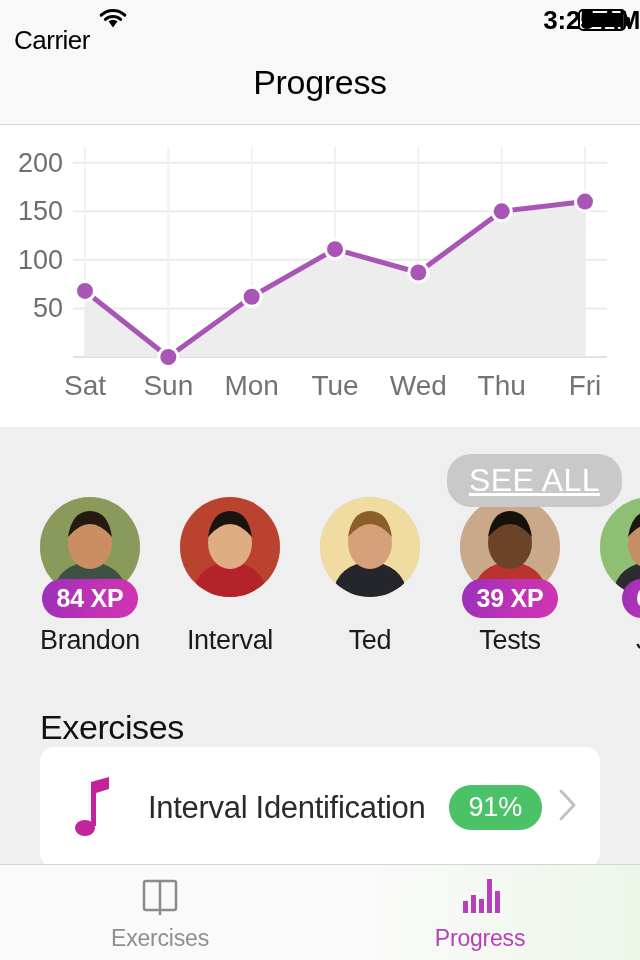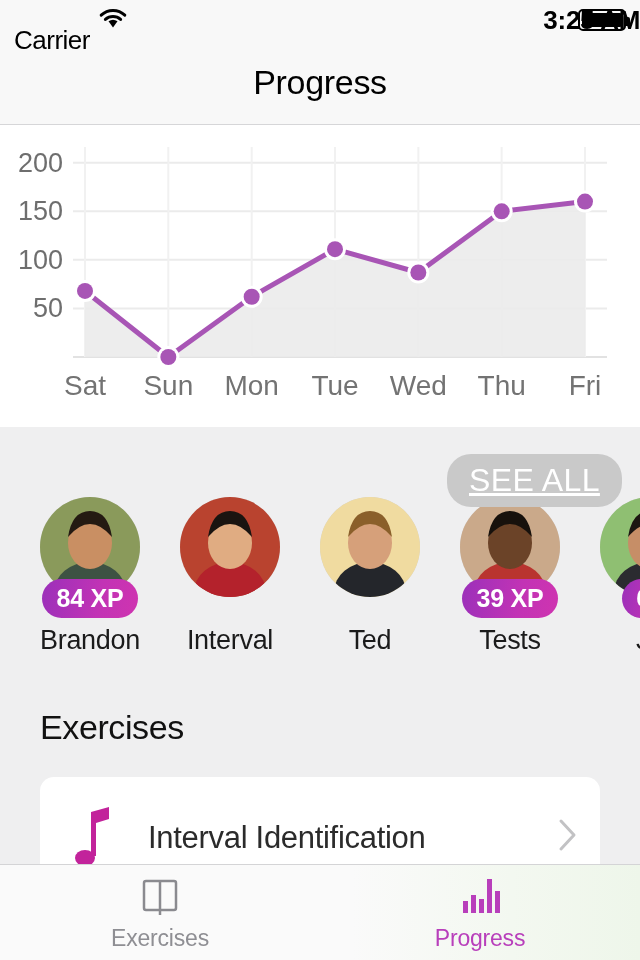--- a/index.html
+++ b/index.html
@@ -77,21 +77,21 @@
   }
   .friend-name{
     margin-top:28px; font-size:27px; color:#1b1b1b;
     white-space:nowrap; letter-spacing:-0.3px;
   }
 
   
   .exercises-section{ background:#efeff0; padding:0 40px; }
   .ex-heading{ font-size:34px; color:#111; letter-spacing:-0.4px; padding-top:18px; }
   .ex-card{
-    margin-top:30px; background:#fff; border-radius:14px;
+    background:#fff; border-radius:14px;
     height:120px; display:flex; align-items:center; padding:0 22px;
     position:relative;
   }
   .ex-icon{ width:66px; display:flex; justify-content:center; align-items:center; }
   .ex-text{ flex:1; padding-left:20px; }
   .ex-title{
     font-size:31px; color:#2b2b2b; line-height:37px; letter-spacing:-0.3px;
   }
   .pct-badge{
     background:#4cc268; color:#fff; border-radius:22px;
@@ -255,20 +255,21 @@
     <div class="ex-card">
       <div class="ex-icon">
         <svg width="40" height="62" viewBox="0 0 40 62">
           <path d="M16 50 L16 6 L34 1 L34 13 L21 17 L21 50 Z" fill="#c2239b"></path>
           <ellipse cx="10" cy="52" rx="10" ry="8" fill="#c2239b"></ellipse>
         </svg>
       </div>
       <div class="ex-text">
         <div class="ex-title">Interval Identification</div>
       </div>
+      <div class="pct-badge">91%</div>
       <div class="chevron">
         <svg width="20" height="34" viewBox="0 0 20 34">
           <path d="M3 3 L16 17 L3 31" stroke="#c2c2c4" stroke-width="3" fill="none" stroke-linecap="round" stroke-linejoin="round"></path>
         </svg>
       </div>
     </div>
   </div>
 
   <div class="tabbar" id="tabbar">
       <div class="tab">

